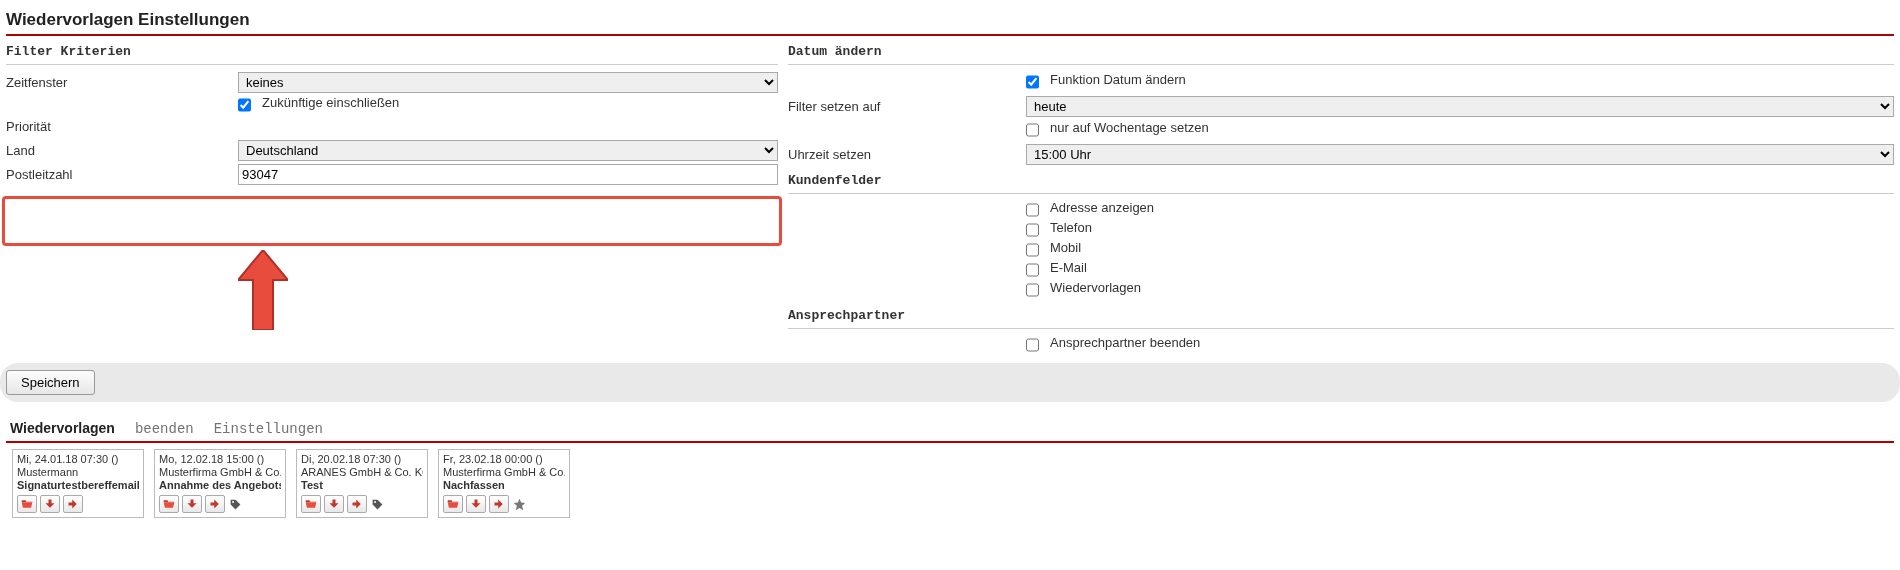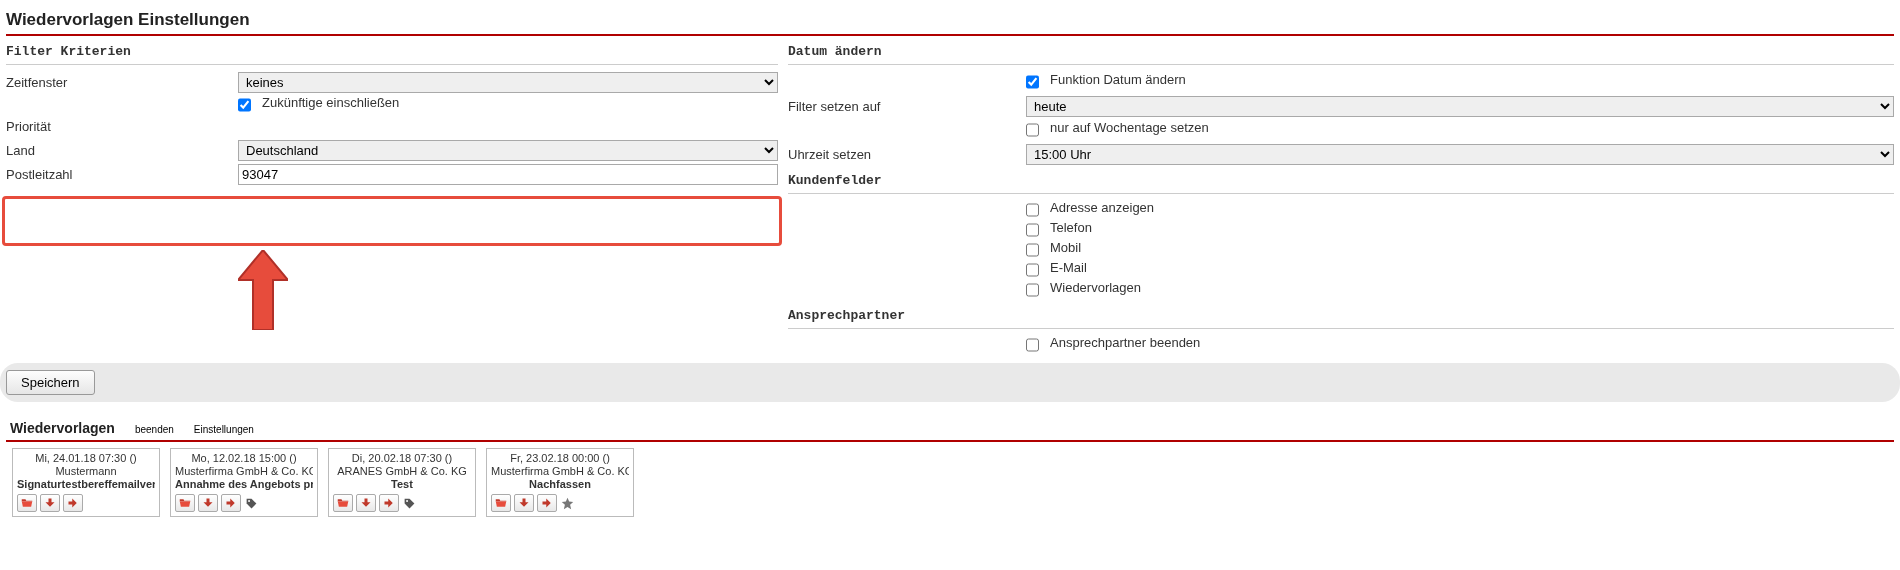--- a/index.html
+++ b/index.html
@@ -72,30 +72,29 @@
     display: inline-block;
     padding: 4px 14px;
     font-size: 13px;
     border: 1px solid #999;
     background: linear-gradient(#fdfdfd,#e6e6e6);
     border-radius: 3px;
     cursor: pointer;
   }
   .wv-header { display: flex; align-items: baseline; gap: 20px; margin: 14px 0 4px 4px; }
   .wv-header .wv-title { font-size: 14px; font-weight: bold; color: #222; }
-  .wv-header .wv-link { font-size: 10px; color: #000000; cursor: pointer; }
+  .wv-header .wv-link { font-size: 14px; color: #737373; cursor: pointer; font-family: Liberation Mono, monospace; }
   .cards { display: flex; gap: 10px; padding: 4px 6px; }
   .card {
-    width: 148px;
+    width: 132px;
     border: 1px solid #bbb;
     padding: 3px 4px 4px 4px;
     font-size: 11px;
     line-height: 13px;
     overflow: hidden;
-    text-align: center;
   }
   .card .l1 { white-space: nowrap; overflow: hidden; }
   .card .l2 { font-weight: normal; white-space: nowrap; overflow: hidden; }
   .card .l3 { font-weight: bold; white-space: nowrap; overflow: hidden; }
   .card .icons { display: flex; gap: 3px; margin-top: 3px; align-items: center; }
   .ibtn {
     width: 20px; height: 18px;
     border: 1px solid #aaa;
     border-radius: 2px;
     background: linear-gradient(#fff,#e8e8e8);

